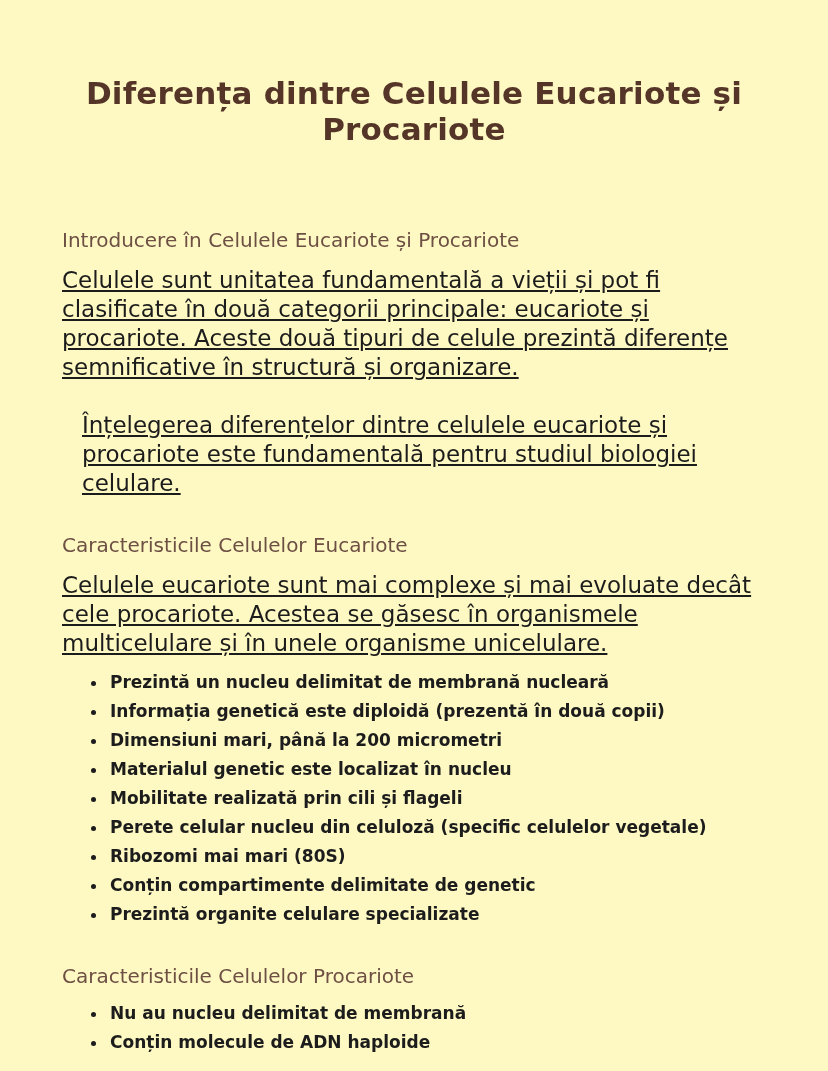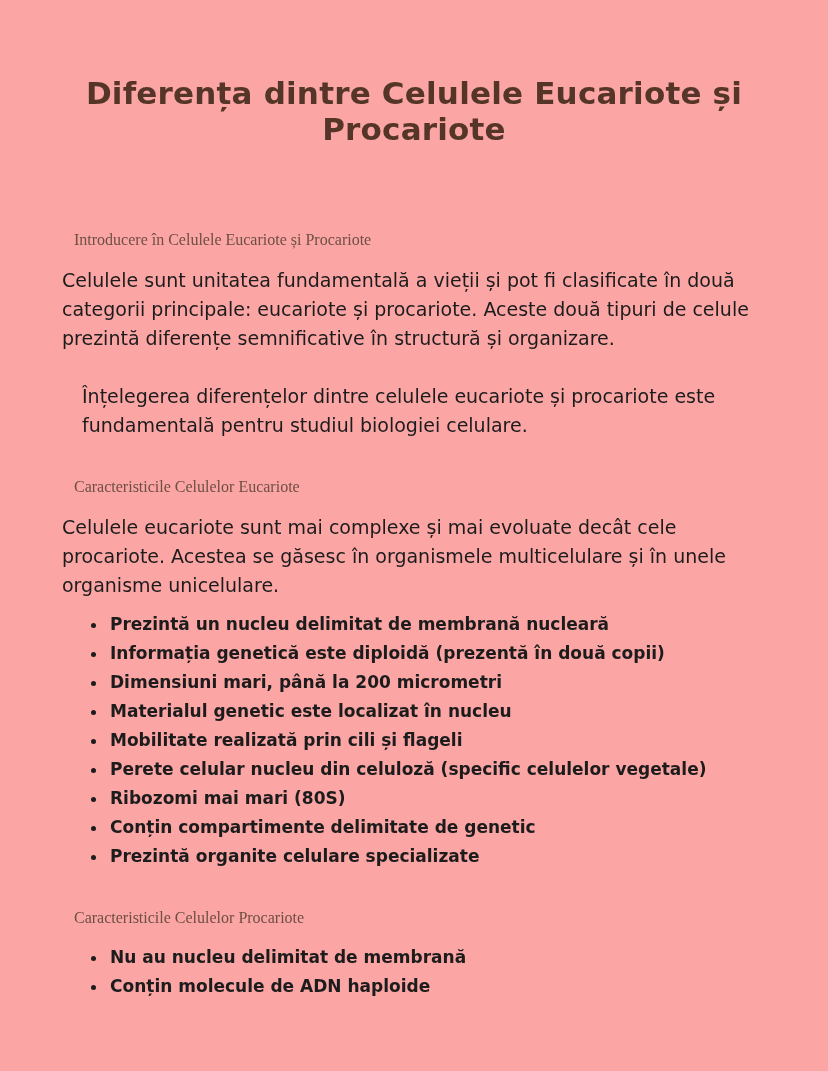--- a/index.html
+++ b/index.html
@@ -12,51 +12,51 @@
     height: 1071px;
     overflow: hidden;
     font-family: "DejaVu Sans", "Liberation Sans", sans-serif;
     color: #1c1c1c;
   }
   .page {
     box-sizing: border-box;
     width: 828px;
     height: 1071px;
     padding: 0 62px;
-    background: #fca5a5;
+    background: #fef9c3;
   }
   .doc-title {
     margin: 0;
     padding-top: 76px;
     font-size: 31px;
     line-height: 1.15;
     font-weight: bold;
     text-align: center;
     color: #543527;
     letter-spacing: 0.2px;
   }
   .section-heading {
-    margin: 12px;
-    font-size: 16px;
+    margin: 0;
+    font-size: 20px;
     line-height: 26px;
     font-weight: normal;
     color: #6d4f43;
-    font-family: Liberation Serif, serif;
   }
   .section-heading.first {
     margin-top: 80px;
   }
   .section-heading.later {
     margin-top: 34px;
   }
   .para {
     margin: 13px 0 0 0;
-    font-size: 19px;
+    font-size: 23px;
     line-height: 29px;
     color: #1c1c1c;
+    text-decoration: underline;
   }
   .para + .para {
     margin-top: 29px;
     margin-left: 20px;
   }
   .bullet-list {
     margin: 10px 0 0 0;
     padding-left: 46px;
     list-style: disc;
     font-weight: bold;

